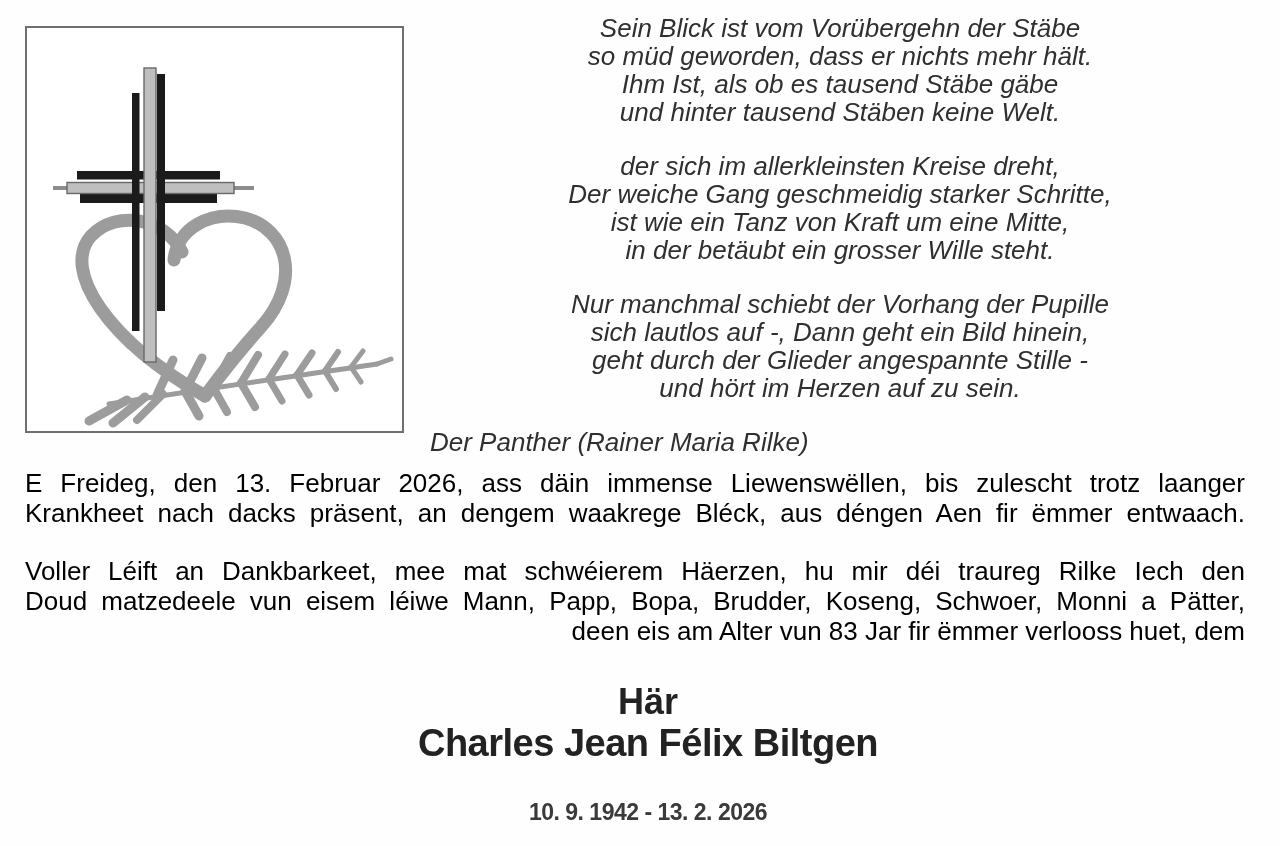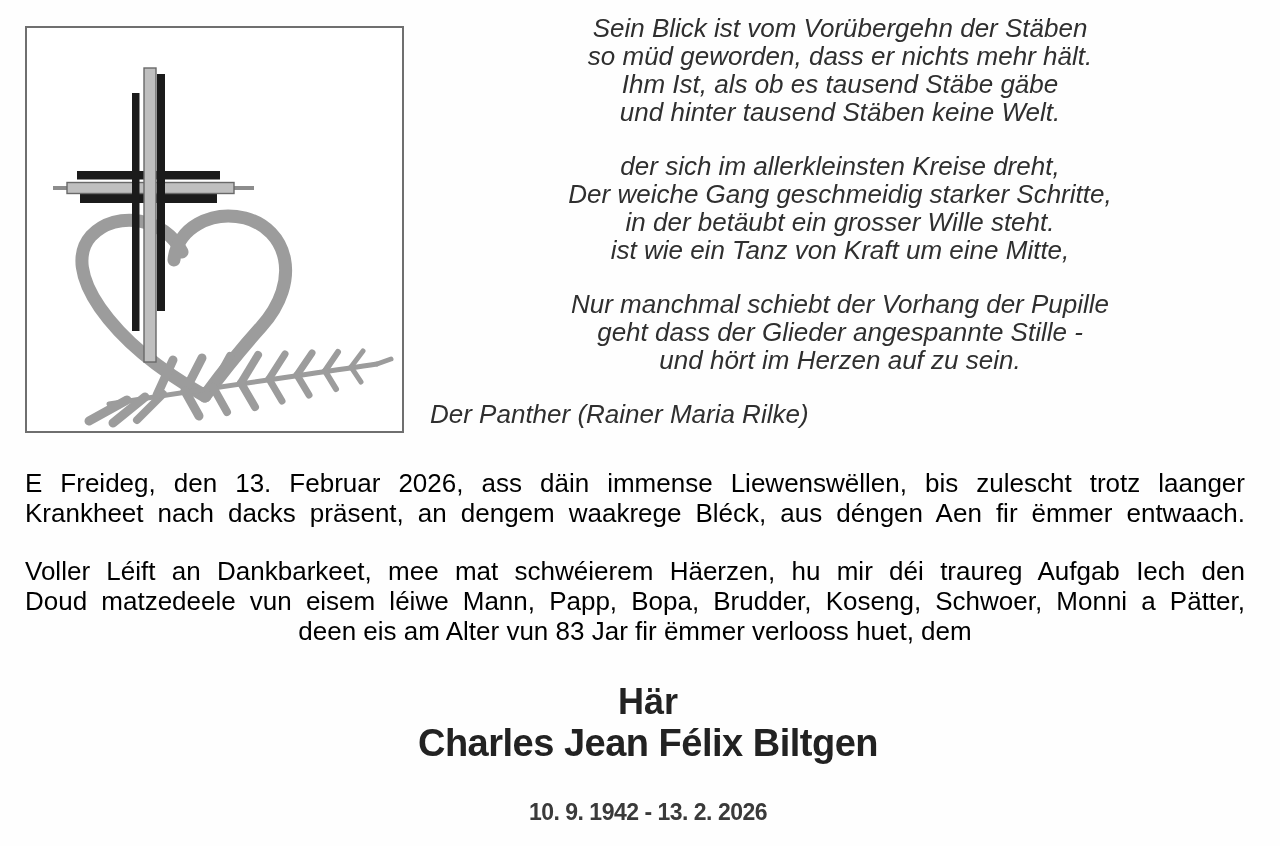--- a/index.html
+++ b/index.html
@@ -54,21 +54,21 @@
     width: 1220px;
     font-size: 26px;
     line-height: 30px;
     color: #000000;
   }
   .announcement .para { margin: 0 0 28px 0; }
   .jline {
     text-align: justify;
     text-align-last: justify;
   }
-  .lastline { text-align: center; }
+  .lastline { text-align: right; }
 
   
   .deceased-title {
     position: absolute;
     left: 8px;
     top: 682px;
     width: 1280px;
     text-align: center;
     font-size: 36px;
     line-height: 40px;
@@ -153,46 +153,47 @@
         <rect x="105" y="65" width="7.5" height="238" fill="#1b1b1b"></rect>
         <rect x="130" y="46" width="8" height="237" fill="#1b1b1b"></rect>
 
         <rect x="117" y="40" width="12" height="294" fill="#bfbfbf" stroke="#696969" stroke-width="1.4"></rect>
       </g>
     </svg>
   </div>
 
   <div class="poem">
     <div class="stanza">
-      <div>Sein Blick ist vom Vorübergehn der Stäben</div>
+      <div>Sein Blick ist vom Vorübergehn der Stäbe</div>
       <div>so müd geworden, dass er nichts mehr hält.</div>
       <div>Ihm Ist, als ob es tausend Stäbe gäbe</div>
       <div>und hinter tausend Stäben keine Welt.</div>
     </div>
     <div class="stanza">
       <div>der sich im allerkleinsten Kreise dreht,</div>
       <div>Der weiche Gang geschmeidig starker Schritte,</div>
+      <div>ist wie ein Tanz von Kraft um eine Mitte,</div>
       <div>in der betäubt ein grosser Wille steht.</div>
-      <div>ist wie ein Tanz von Kraft um eine Mitte,</div>
     </div>
     <div class="stanza">
       <div>Nur manchmal schiebt der Vorhang der Pupille</div>
-      <div>geht dass der Glieder angespannte Stille -</div>
+      <div>sich lautlos auf -, Dann geht ein Bild hinein,</div>
+      <div>geht durch der Glieder angespannte Stille -</div>
       <div>und hört im Herzen auf zu sein.</div>
     </div>
     <div class="attribution">Der Panther (Rainer Maria Rilke)</div>
   </div>
 
   <div class="announcement">
     <div class="para">
       <div class="jline">E Freideg, den 13. Februar 2026, ass däin immense Liewenswëllen, bis zulescht trotz laanger</div>
       <div class="jline">Krankheet nach dacks präsent, an dengem waakrege Bléck, aus déngen Aen fir ëmmer entwaach.</div>
     </div>
     <div class="para">
-      <div class="jline">Voller Léift an Dankbarkeet, mee mat schwéierem Häerzen, hu mir déi traureg Aufgab Iech den</div>
+      <div class="jline">Voller Léift an Dankbarkeet, mee mat schwéierem Häerzen, hu mir déi traureg Rilke Iech den</div>
       <div class="jline">Doud matzedeele vun eisem léiwe Mann, Papp, Bopa, Brudder, Koseng, Schwoer, Monni a Pätter,</div>
       <div class="lastline">deen eis am Alter vun 83 Jar fir ëmmer verlooss huet, dem</div>
     </div>
   </div>
 
   <div class="deceased-title">Här</div>
   <div class="deceased-name">Charles Jean Félix Biltgen</div>
   <div class="life-dates">10. 9. 1942 - 13. 2. 2026</div>
 
 </div>

